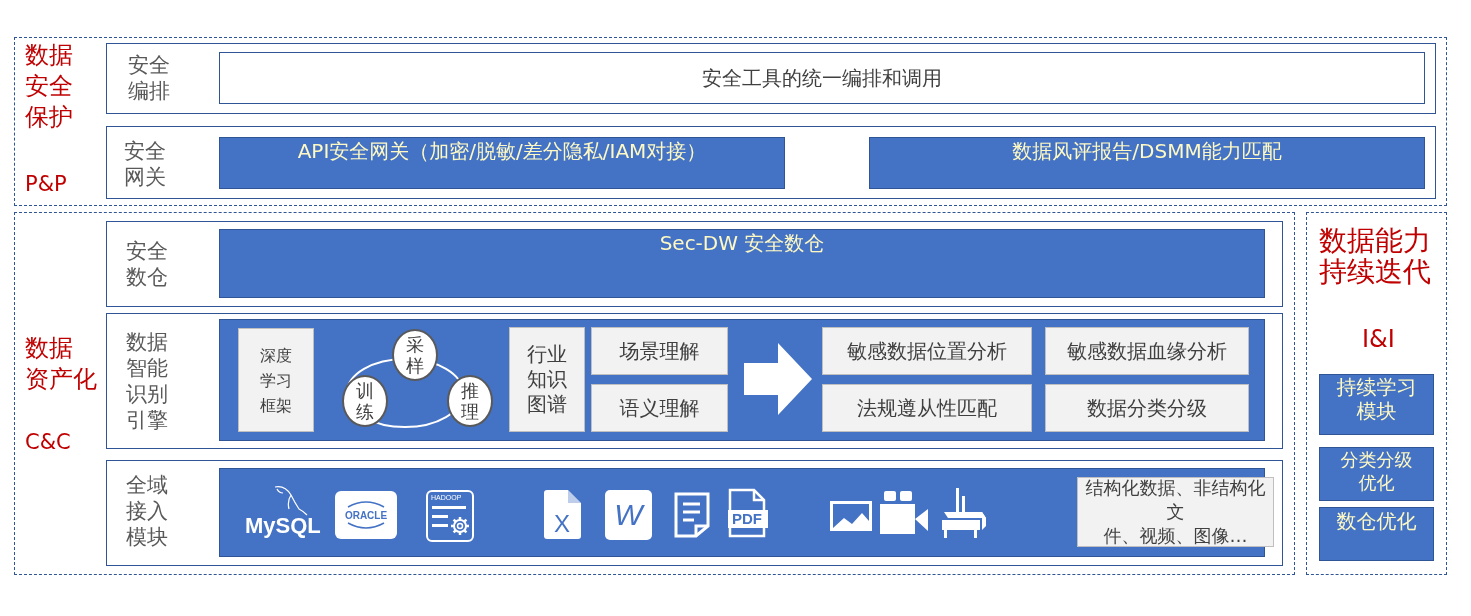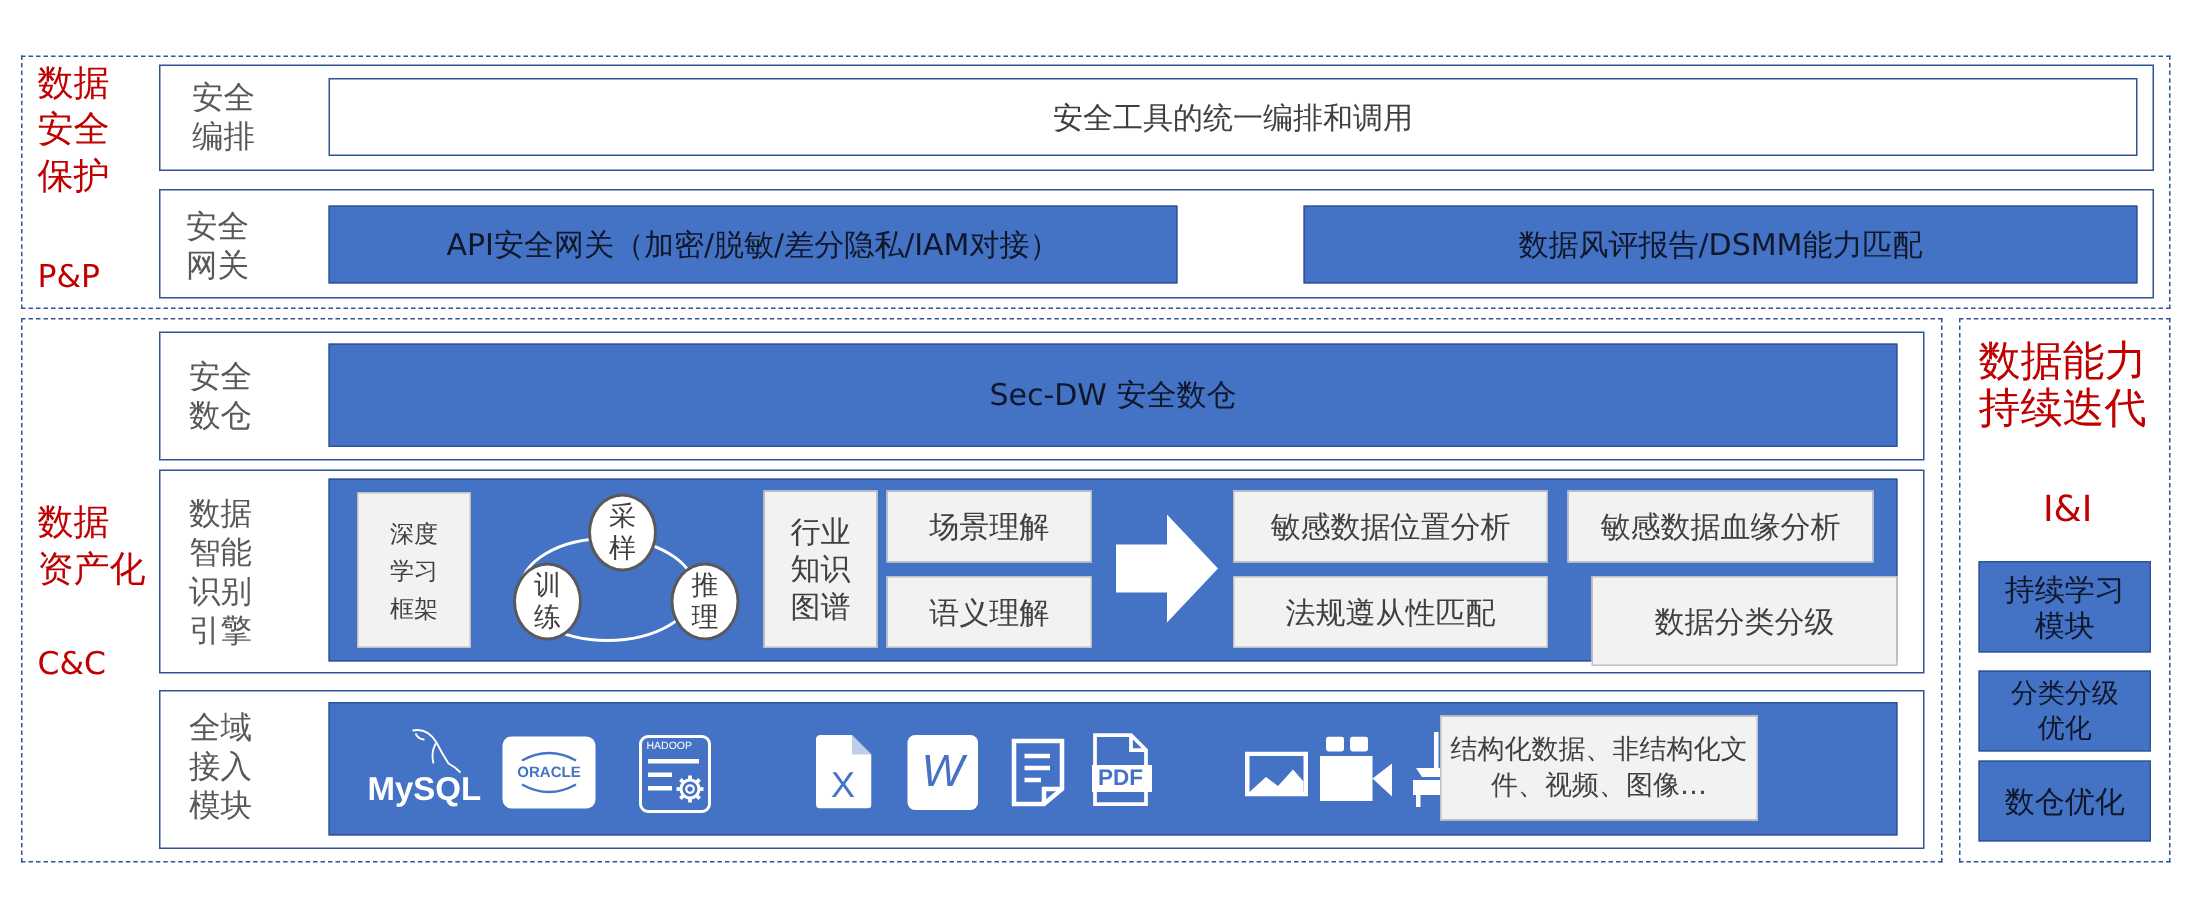--- a/index.html
+++ b/index.html
@@ -1,21 +1,21 @@
 <!DOCTYPE html>
 <html><head>
 <meta charset="utf-8">
 <style>
   * { box-sizing: border-box; margin: 0; padding: 0; }
   html, body { width: 1471px; height: 616px; background: #ffffff; overflow: hidden; }
   body { position: relative; font-family: "DejaVu Sans", "Liberation Sans", sans-serif; color: #595959; }
   .abs { position: absolute; }
   .dash { border: 1.5px dashed #2f5597; }
   .row { border: 1.5px solid #2f5597; background: #fff; }
-  .blue { background: #4472c4; border: 1.5px solid #2f5597; color: #0f172a; display: flex; align-items: center; justify-content: center; }
+  .blue { background: #4472c4; border: 1.5px solid #2f5597; color: #fef9c3; display: flex; align-items: flex-start; justify-content: center; }
   .white-box { background: #fff; border: 1.5px solid #2f5597; display: flex; align-items: center; justify-content: center; color: #404040; }
   .gray { background: #f2f2f2; border: 1px solid #bfbfbf; color: #404040; display: flex; align-items: center; justify-content: center; text-align: center; }
   .label { color: #595959; font-size: 21px; line-height: 26px; text-align: left; }
   .red { color: #c00000; }
   .circle { width: 46px; height: 52px; border-radius: 50%; background: #fff; border: 2.5px solid #595959; display: flex; align-items: center; justify-content: center; text-align: center; font-size: 18px; line-height: 21px; color: #404040; }
   .vtxt { white-space: pre-line; }
 </style>
 </head>
 <body>
 
@@ -81,21 +81,21 @@
 <div class="abs gray" style="left:591px; top:327px; width:137px; height:48px; font-size:20px;">场景理解</div>
 <div class="abs gray" style="left:591px; top:384px; width:137px; height:48px; font-size:20px;">语义理解</div>
 
 <svg class="abs" style="left:744px; top:343px;" width="68" height="72" viewBox="0 0 68 72">
   <polygon points="0,20 34,20 34,0 68,36 34,72 34,52 0,52" fill="#ffffff"></polygon>
 </svg>
 
 <div class="abs gray" style="left:822px; top:327px; width:210px; height:48px; font-size:20px;">敏感数据位置分析</div>
 <div class="abs gray" style="left:1045px; top:327px; width:204px; height:48px; font-size:20px;">敏感数据血缘分析</div>
 <div class="abs gray" style="left:822px; top:384px; width:210px; height:48px; font-size:20px;">法规遵从性匹配</div>
-<div class="abs gray" style="left:1045px; top:384px; width:204px; height:60px; font-size:20px;margin-left:16px;">数据分类分级</div>
+<div class="abs gray" style="left:1045px; top:384px; width:204px; height:48px; font-size:20px;">数据分类分级</div>
 
 <div class="abs row" style="left:106px; top:460px; width:1177px; height:106px;"></div>
 <div class="abs label vtxt" style="left:126px; top:472px;">全域
 接入
 模块</div>
 <div class="abs" style="left:219px; top:468px; width:1046px; height:89px; background:#4472c4; border:1.5px solid #2f5597;"></div>
 
 <div class="abs" style="left:245px; top:485px; width:70px; height:55px;">
   <svg width="40" height="34" viewBox="0 0 40 34" style="position:absolute; left:24px; top:0;">
     <path d="M6 2 Q16 0 22 10 Q26 18 30 24 Q34 26 38 30 M22 10 Q18 16 20 24 M8 4 Q10 8 14 8" fill="none" stroke="#ffffff" stroke-width="1.2"></path>
@@ -176,21 +176,21 @@
 <svg class="abs" style="left:938px; top:488px;" width="50" height="52" viewBox="0 0 50 52">
   <rect x="18" y="0" width="3" height="24" fill="#fff"></rect>
   <rect x="24" y="8" width="3" height="16" fill="#fff"></rect>
   <polygon points="6,24 44,24 48,30 10,30" fill="#fff"></polygon>
   <polygon points="44,24 48,30 48,38 44,42" fill="#fff"></polygon>
   <rect x="4" y="32" width="38" height="10" fill="#fff"></rect>
   <rect x="6" y="42" width="3" height="8" fill="#fff"></rect>
   <rect x="36" y="42" width="3" height="8" fill="#fff"></rect>
 </svg>
 
-<div class="abs gray vtxt" style="left:960px; top:477px; width:212px; height:70px; font-size:18px; line-height:24px;">结构化数据、非结构化文
+<div class="abs gray vtxt" style="left:1077px; top:477px; width:197px; height:70px; font-size:18px; line-height:24px;">结构化数据、非结构化文
 件、视频、图像…</div>
 
 <div class="abs dash" style="left:1306px; top:212px; width:141px; height:363px;"></div>
 <div class="abs red vtxt" style="left:1319px; top:225px; font-size:28px; line-height:31px;">数据能力
 持续迭代</div>
 <div class="abs red" style="left:1362px; top:325px; font-size:24px;">I&amp;I</div>
 
 <div class="abs blue vtxt" style="left:1319px; top:374px; width:115px; height:61px; font-size:20px; line-height:24px; text-align:center;">持续学习
 模块</div>
 <div class="abs blue vtxt" style="left:1319px; top:447px; width:115px; height:54px; font-size:18px; line-height:23px; text-align:center;">分类分级

